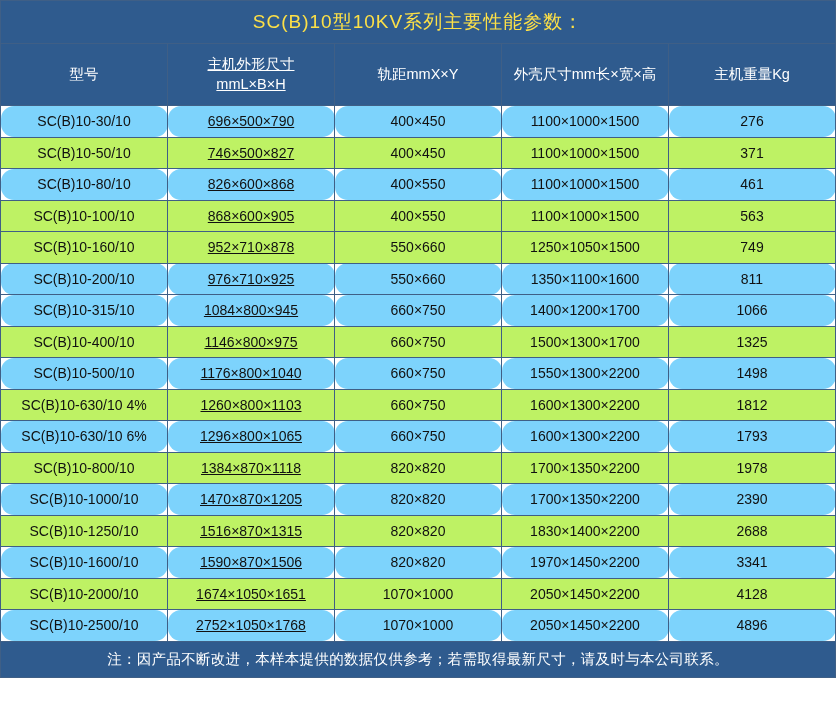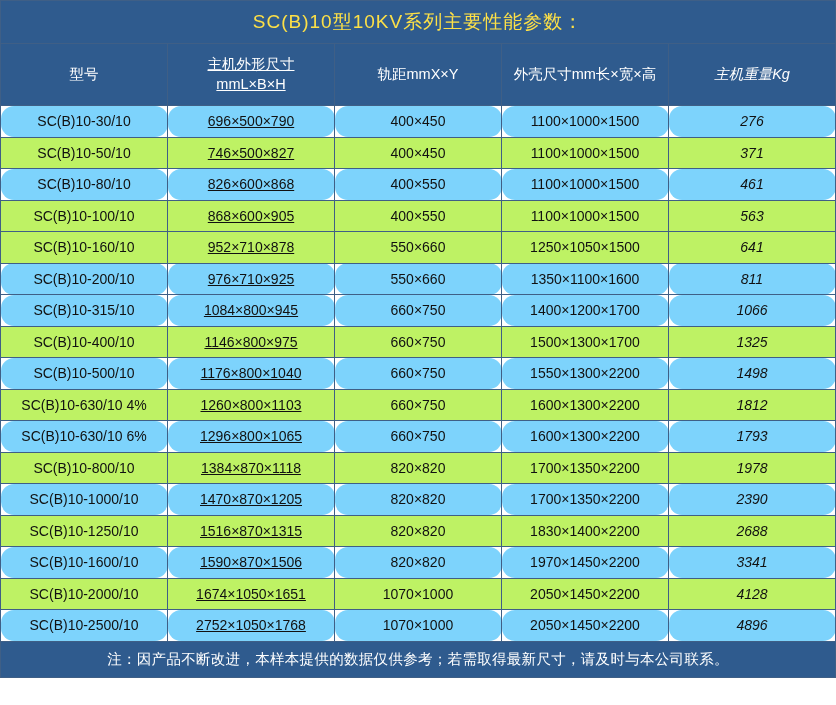--- a/index.html
+++ b/index.html
@@ -67,21 +67,21 @@
     font-size: 14.5px;
     font-weight: bold;
     height: 33px;
     border: 1px solid #2f5b8e;
     letter-spacing: 0.3px;
   }
   .c0 { width: 140px; }
   .c1 { width: 163px; text-decoration: underline; }
   .c2 { width: 145px; }
   .c3 { width: 199px; }
-  .c4 { width: 189px; font-style: italic; }
+  .c4 { width: 189px; }
   .hl1 { display: block; }
   .hl2 { display: block; }
 </style>
 </head>
 <body>
 
 <div class="sheet">
   <table class="spec">
     <thead>
       <tr class="title-row">
@@ -133,21 +133,21 @@
           <td class="c1">868×600×905</td>
           <td class="c2">400×550</td>
           <td class="c3">1100×1000×1500</td>
           <td class="c4">563</td>
         </tr>
         <tr class="even">
           <td class="c0">SC(B)10-160/10</td>
           <td class="c1">952×710×878</td>
           <td class="c2">550×660</td>
           <td class="c3">1250×1050×1500</td>
-          <td class="c4">641</td>
+          <td class="c4">749</td>
         </tr>
         <tr class="odd">
           <td class="c0">SC(B)10-200/10</td>
           <td class="c1">976×710×925</td>
           <td class="c2">550×660</td>
           <td class="c3">1350×1100×1600</td>
           <td class="c4">811</td>
         </tr>
         <tr class="odd">
           <td class="c0">SC(B)10-315/10</td>

